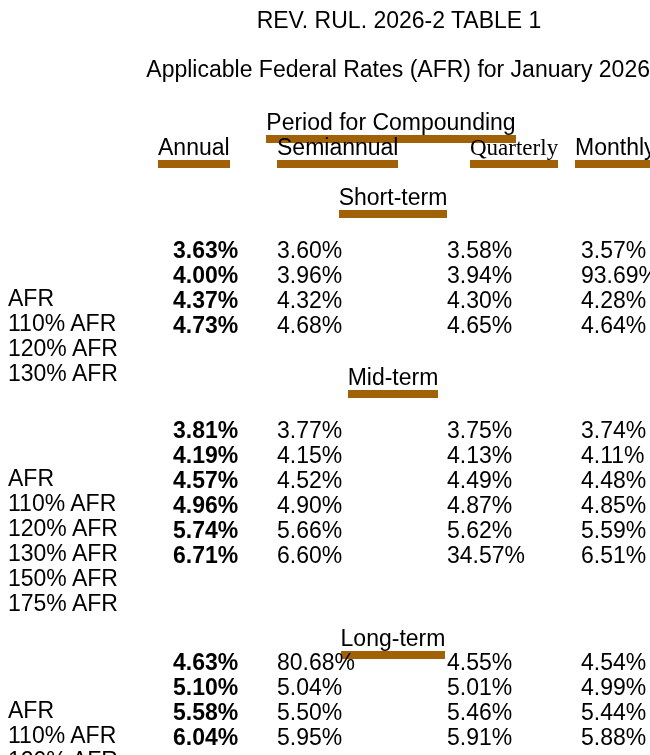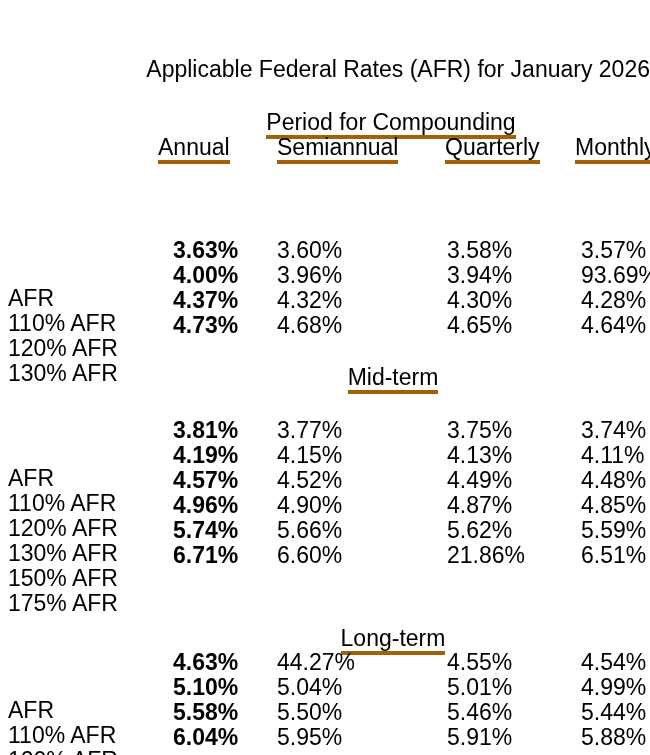--- a/index.html
+++ b/index.html
@@ -14,27 +14,27 @@
     line-height: 25px;
     overflow: hidden;
     -webkit-font-smoothing: antialiased;
   }
   
   .center-title    { position: absolute; left: 148px; right: 0; text-align: center; }
   .center-subtitle { position: absolute; left: 130px; right: 0; text-align: right; }
   .center-period   { position: absolute; left: 132px; right: 0; text-align: center; }
   .center-heading  { position: absolute; left: 136px; right: 0; text-align: center; }
   
-  .u { display: inline-block; border-bottom: 4px solid #a16207; white-space: nowrap; }
+  .u { display: inline-block; border-bottom: 8px solid #a16207; white-space: nowrap; }
   
   .colheader-row { position: absolute; top: 135px; left: 0; right: 0; height: 25px; }
   .colheader-row > span { position: absolute; text-align: center; }
   .ch-annual     { left: 158px; }
   .ch-semiannual { left: 277px; }
-  .ch-quarterly  { left: 445px; }
+  .ch-quarterly  { left: 470px; font-family: Liberation Serif, serif; }
   .ch-monthly    { left: 575px; }
   
   .section-rows { position: absolute; left: 0; right: 0; }
   .rows-short { top: 238px; }
   .rows-mid   { top: 418px; }
   .rows-long  { top: 650px; }
   .row { position: relative; height: 25px; }
   .row > span { position: absolute; white-space: nowrap; }
   .cell-label { left: 8px; margin-top: 48px; }
   .cell-1 { left: 173px; font-weight: bold; }
@@ -47,33 +47,37 @@
   .pos-period   { top: 110px; }
   .pos-short    { top: 185px; }
   .pos-mid      { top: 365px; }
   .pos-long     { top: 598px; margin-top: 28px; }
 </style>
 </head>
 <body>
 
 <div class="page">
 
+  <div class="center-title pos-title">REV. RUL. 2026-2 TABLE 1</div>
   <div class="center-subtitle pos-subtitle">Applicable Federal Rates (AFR) for January 2026</div>
 
   <div class="center-period pos-period">
     <span class="u">Period for Compounding</span>
   </div>
 
   <div class="colheader-row">
     <span class="ch-annual u">Annual</span>
     <span class="ch-semiannual u">Semiannual</span>
     <span class="ch-quarterly u">Quarterly</span>
     <span class="ch-monthly u">Monthly</span>
   </div>
 
+  <div class="center-heading pos-short">
+    <span class="u">Short-term</span>
+  </div>
   <div class="section-rows rows-short">
     <div class="row">
       <span class="cell-label">AFR</span>
       <span class="cell-1">3.63%</span>
       <span class="cell-2">3.60%</span>
       <span class="cell-3">3.58%</span>
       <span class="cell-4">3.57%</span>
     </div>
     <div class="row">
       <span class="cell-label">110% AFR</span>
@@ -134,33 +138,33 @@
       <span class="cell-label">150% AFR</span>
       <span class="cell-1">5.74%</span>
       <span class="cell-2">5.66%</span>
       <span class="cell-3">5.62%</span>
       <span class="cell-4">5.59%</span>
     </div>
     <div class="row">
       <span class="cell-label">175% AFR</span>
       <span class="cell-1">6.71%</span>
       <span class="cell-2">6.60%</span>
-      <span class="cell-3">21.86%</span>
+      <span class="cell-3">34.57%</span>
       <span class="cell-4">6.51%</span>
     </div>
   </div>
 
   <div class="center-heading pos-long">
     <span class="u">Long-term</span>
   </div>
   <div class="section-rows rows-long">
     <div class="row">
       <span class="cell-label">AFR</span>
       <span class="cell-1">4.63%</span>
-      <span class="cell-2">44.27%</span>
+      <span class="cell-2">80.68%</span>
       <span class="cell-3">4.55%</span>
       <span class="cell-4">4.54%</span>
     </div>
     <div class="row">
       <span class="cell-label">110% AFR</span>
       <span class="cell-1">5.10%</span>
       <span class="cell-2">5.04%</span>
       <span class="cell-3">5.01%</span>
       <span class="cell-4">4.99%</span>
     </div>

